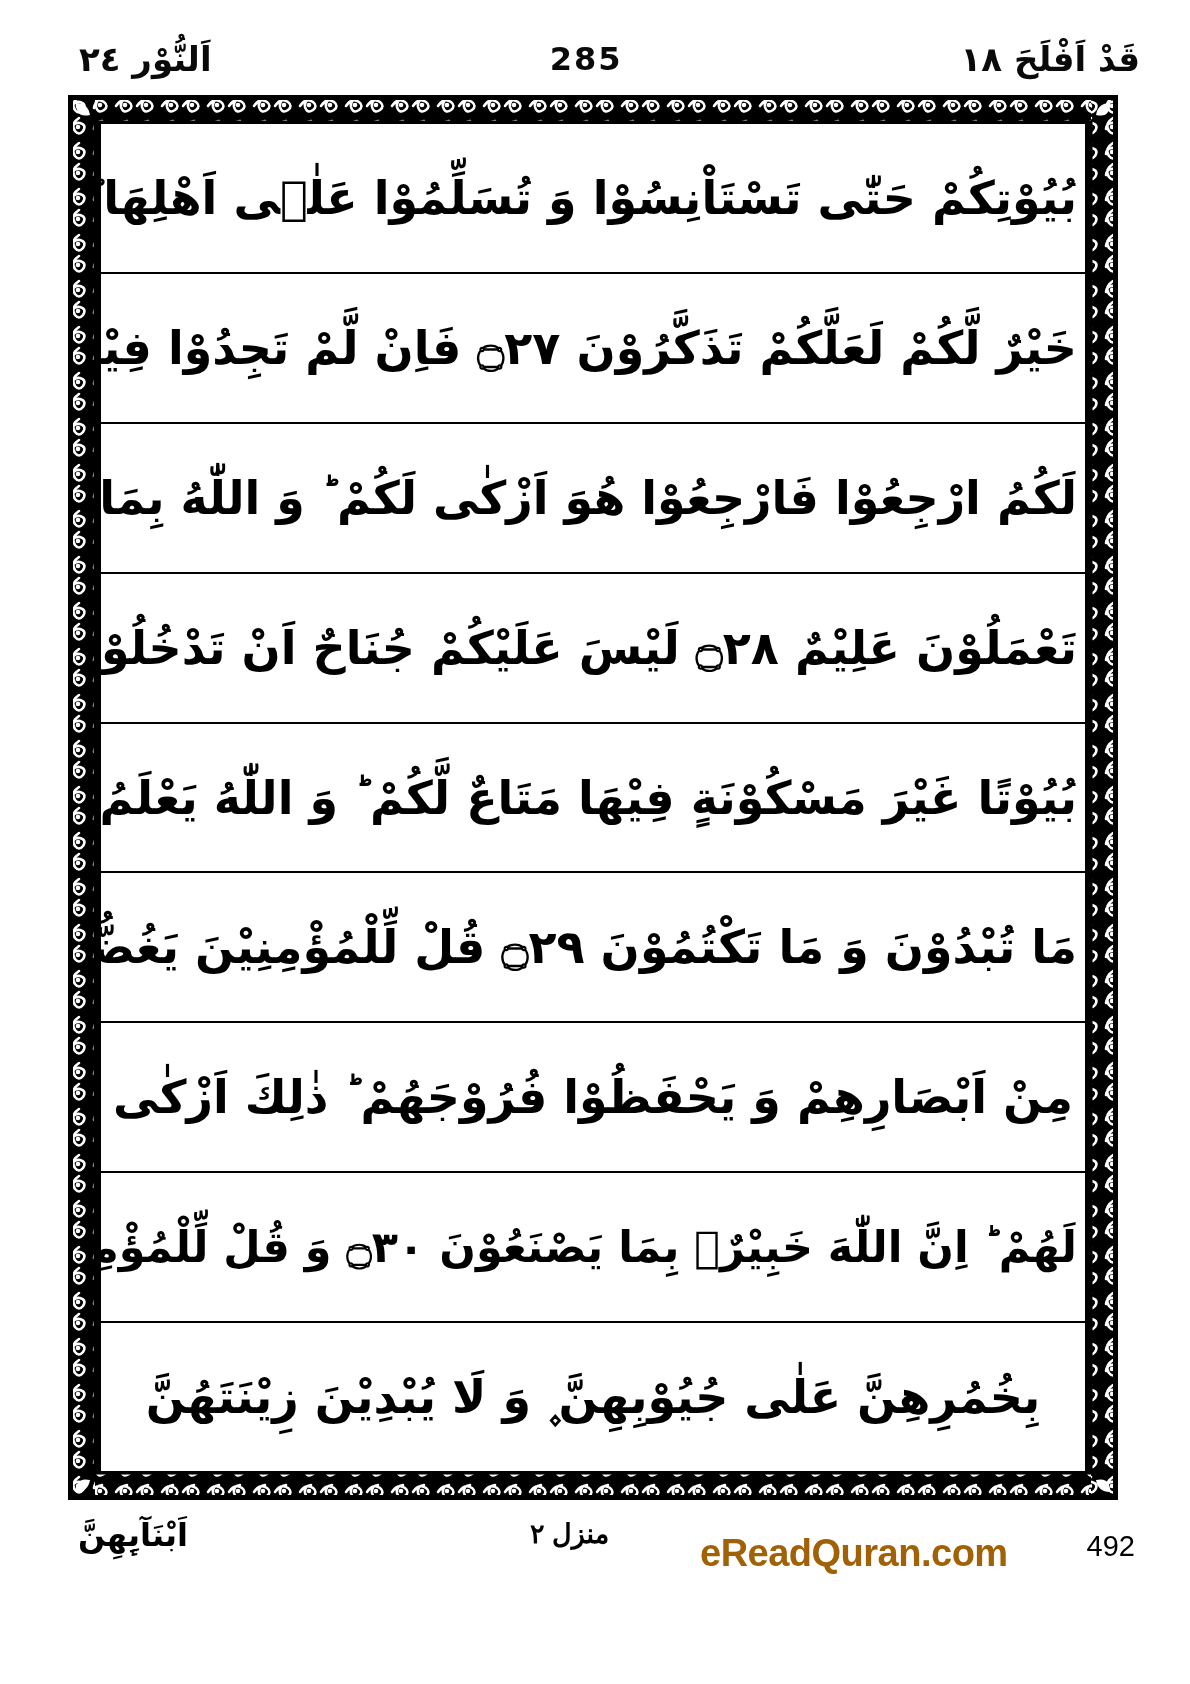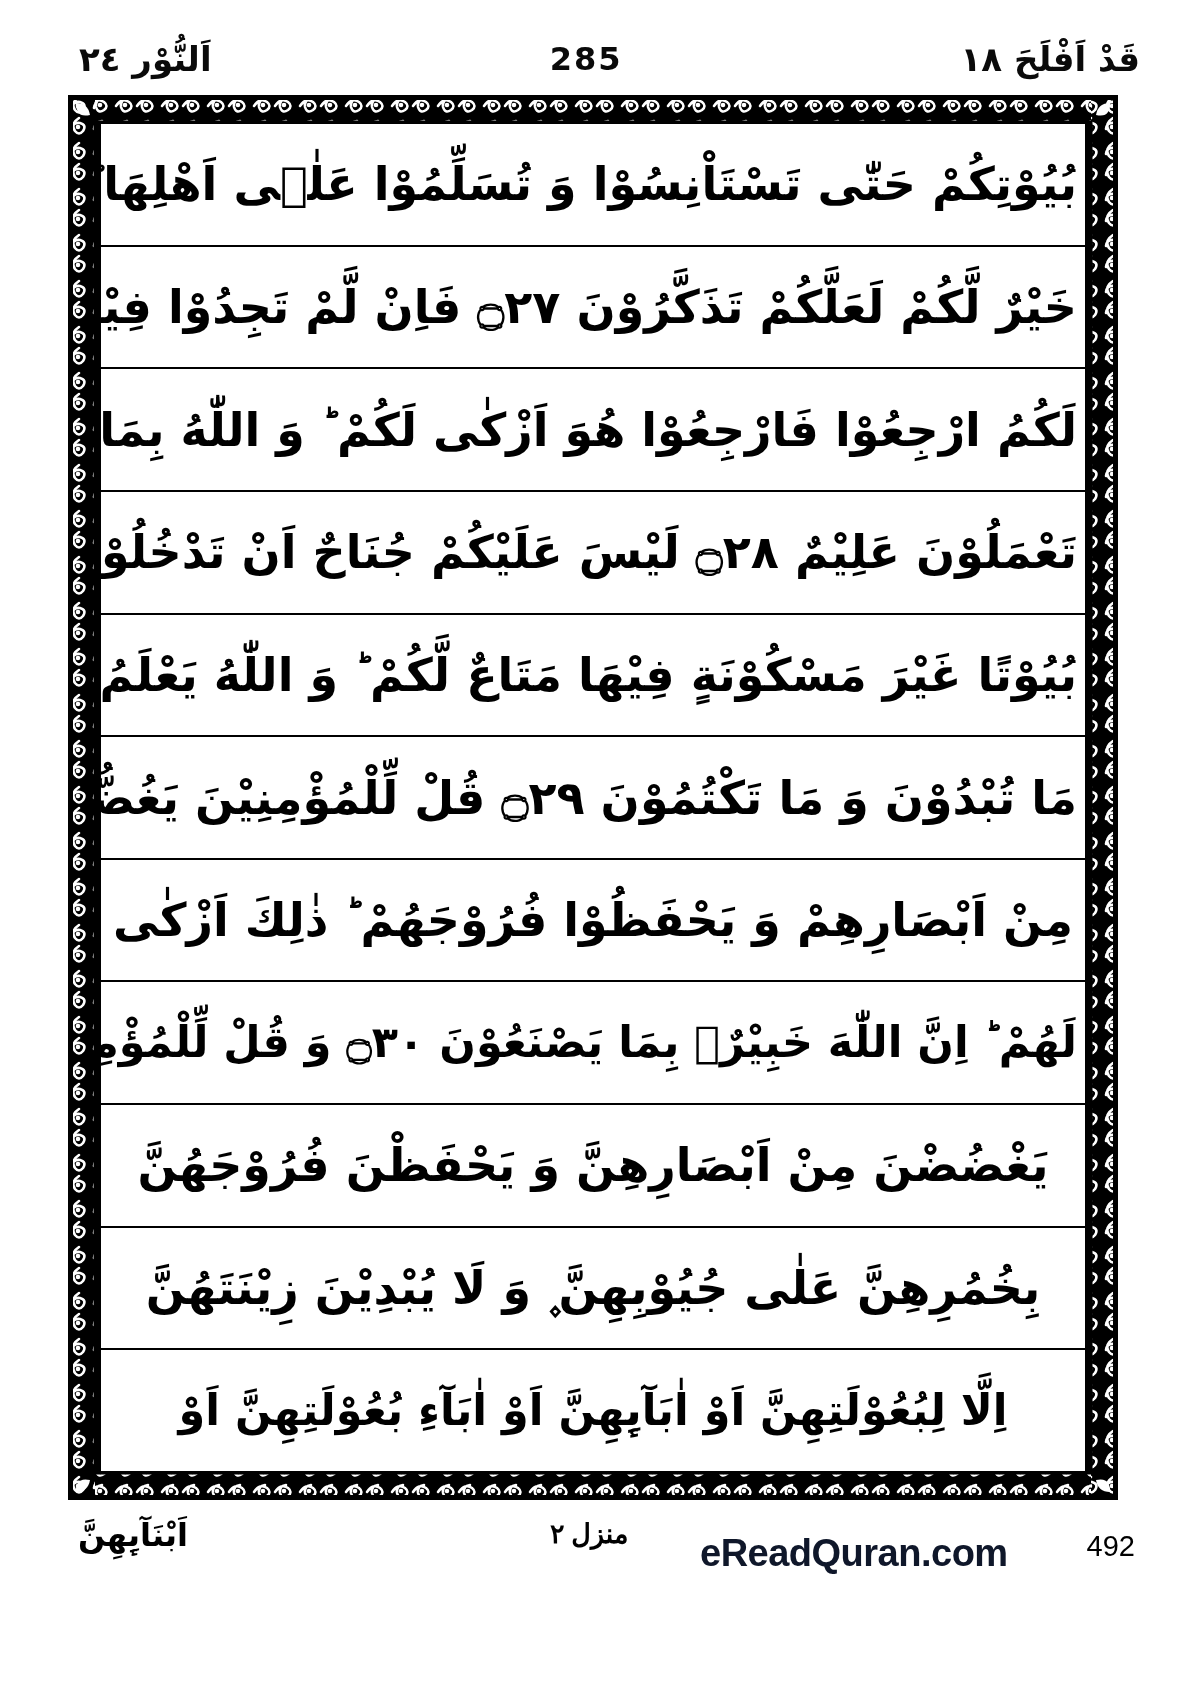--- a/index.html
+++ b/index.html
@@ -118,36 +118,35 @@
     font-size: 32px;
     font-weight: 700;
     color: #000;
     direction: rtl;
     white-space: nowrap;
   }
   .foot-manzil {
     position: absolute;
     left: 470px;
     top: 10px;
-    font-family: Liberation Serif, serif;
+    font-family: Liberation Sans, sans-serif;
     font-size: 27px;
     font-weight: 700;
     color: #000;
     direction: rtl;
     white-space: nowrap;
-    margin-left: 20px;
   }
   .foot-brand {
     position: absolute;
     left: 640px;
     top: 24px;
     font-family: "Liberation Sans", "DejaVu Sans", sans-serif;
     font-size: 38px;
     font-weight: 700;
-    color: #0f172a;
+    color: #a16207;
     letter-spacing: -0.5px;
     white-space: nowrap;
   }
   .foot-pageno {
     position: absolute;
     right: 0;
     top: 22px;
     font-family: "Liberation Sans", "DejaVu Sans", sans-serif;
     font-size: 29px;
     font-weight: 400;
@@ -227,27 +226,21 @@
     <div class="ayah-line">
       <span class="ayah-text">مَا تُبْدُوْنَ وَ مَا تَكْتُمُوْنَ ۝٢٩ قُلْ لِّلْمُؤْمِنِيْنَ يَغُضُّوْا</span>
     </div>
     <div class="ayah-line">
       <span class="ayah-text">مِنْ اَبْصَارِهِمْ وَ يَحْفَظُوْا فُرُوْجَهُمْ ؕ ذٰلِكَ اَزْكٰى</span>
     </div>
     <div class="ayah-line" data-fit="wide">
       <span class="ayah-text">لَهُمْ ؕ اِنَّ اللّٰهَ خَبِيْرٌۢ بِمَا يَصْنَعُوْنَ ۝٣٠ وَ قُلْ لِّلْمُؤْمِنٰتِ</span>
     </div>
     <div class="ayah-line">
-      <span class="ayah-text">يَغْضُضْنَ مِنْ اَبْصَارِهِنَّ وَ يَحْفَظْنَ فُرُوْجَهُنَّ</span>
-    </div>
-    <div class="ayah-line">
       <span class="ayah-text">بِخُمُرِهِنَّ عَلٰى جُيُوْبِهِنَّ ۪ وَ لَا يُبْدِيْنَ زِيْنَتَهُنَّ</span>
-    </div>
-    <div class="ayah-line" data-fit="wide">
-      <span class="ayah-text">اِلَّا لِبُعُوْلَتِهِنَّ اَوْ اٰبَآىِٕهِنَّ اَوْ اٰبَآءِ بُعُوْلَتِهِنَّ اَوْ</span>
     </div>
 
   </div>
 </div>
 
 <div class="page-footer">
   <div class="foot-catchword">اَبْنَآىِٕهِنَّ</div>
   <div class="foot-manzil">منزل ٢</div>
   <div class="foot-brand">eReadQuran.com</div>
   <div class="foot-pageno">492</div>

